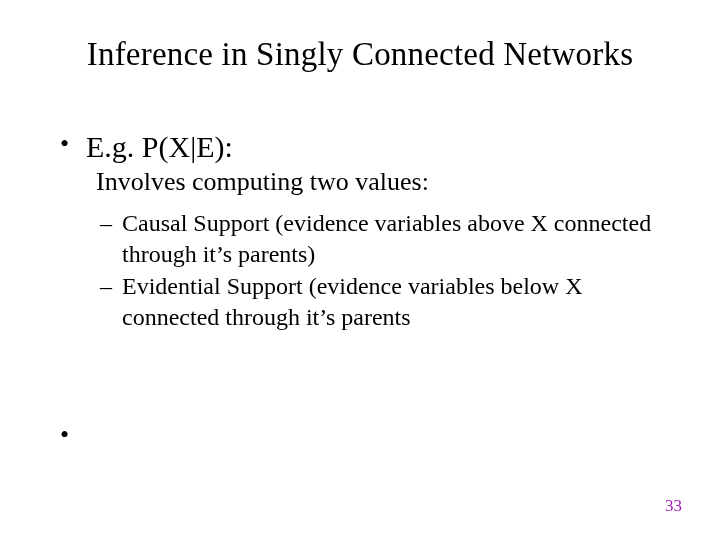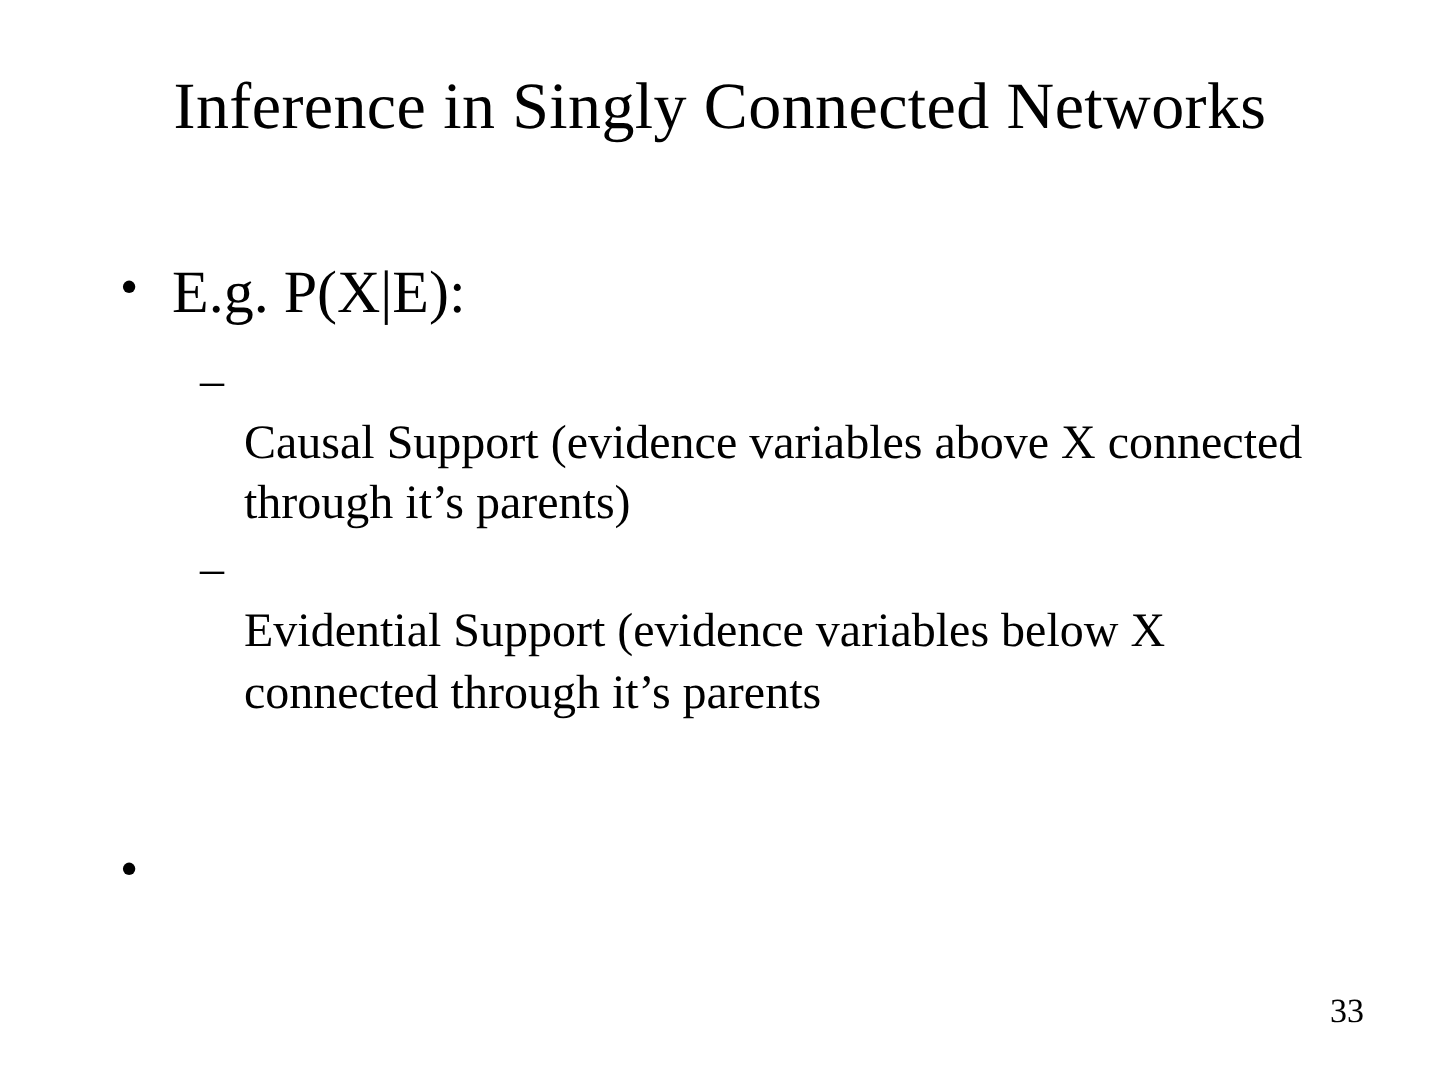--- a/index.html
+++ b/index.html
@@ -63,49 +63,49 @@
     display: flex;
     align-items: flex-start;
     margin-bottom: 2px;
   }
   .sub-dash {
     width: 22px;
     flex: 0 0 22px;
   }
   .sub-text {
     flex: 1;
-    margin-top: 31px;
   }
   .second-bullet {
     position: absolute;
     top: 420px;
     left: 60px;
     width: 610px;
     font-size: 26px;
   }
   .pagenum {
     position: absolute;
     right: 38px;
     bottom: 24px;
     font-size: 17px;
-    color: #000000;
+    color: #a21caf;
   }
 </style>
 </head>
 <body>
 
 <div class="slide">
 
   <div class="title">Inference in Singly Connected Networks</div>
 
   <div class="body">
     <div class="bullet-row">
       <div class="bullet-dot">•</div>
       <div class="bullet-text-1">E.g. P(X|E):</div>
     </div>
+    <div class="indent-line">Involves computing two values:</div>
 
     <div class="sub-list">
       <div class="sub-row">
         <div class="sub-dash">–</div>
         <div class="sub-text">Causal Support (evidence variables above X connected through it’s parents)</div>
       </div>
       <div class="sub-row">
         <div class="sub-dash">–</div>
         <div class="sub-text">Evidential Support (evidence variables below X connected through it’s parents</div>
       </div>

